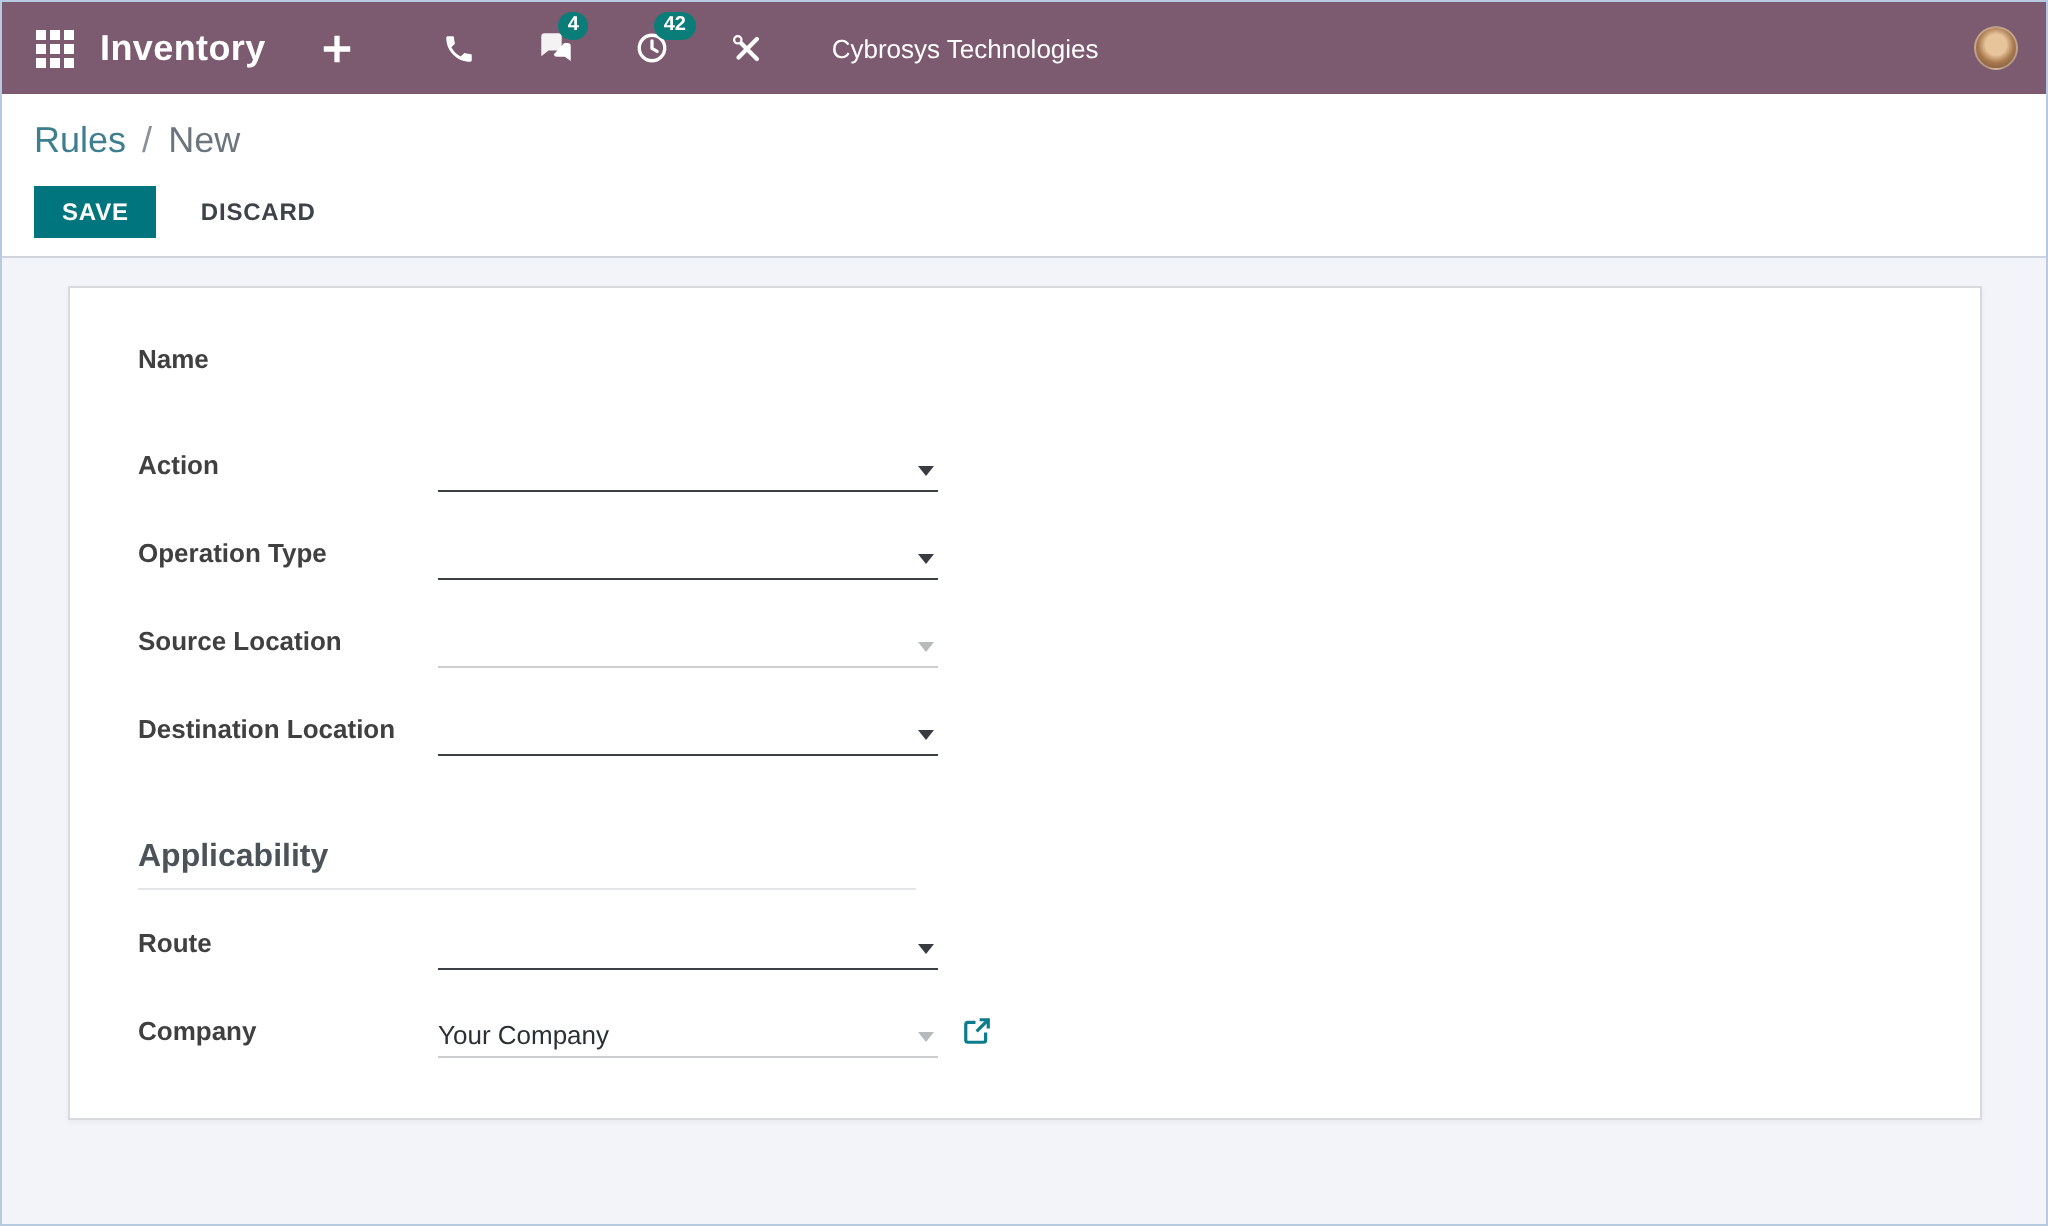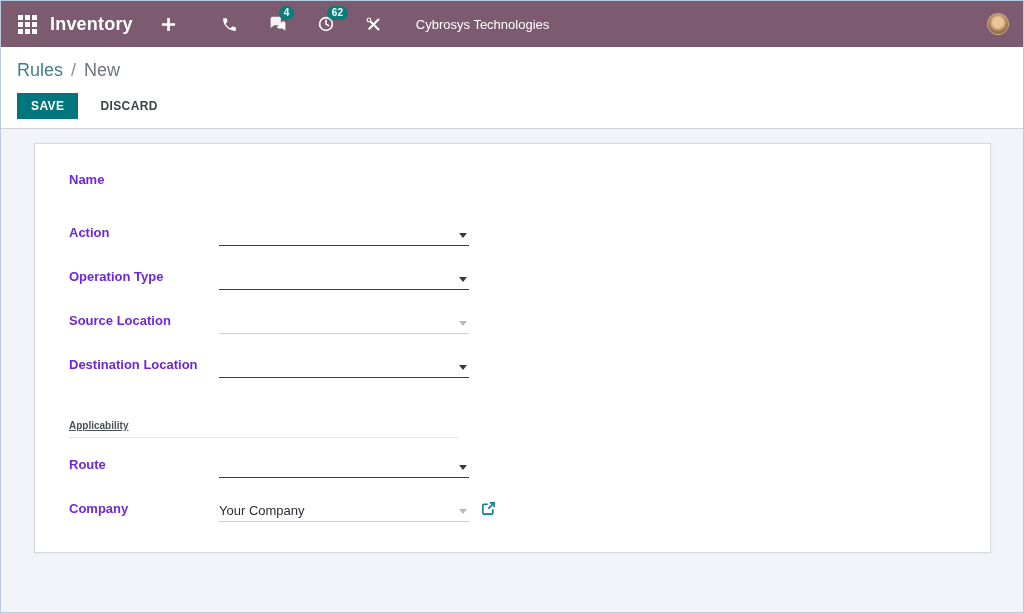--- a/index.html
+++ b/index.html
@@ -60,21 +60,21 @@
   }
 
   
   .content { flex:1 1 auto; padding:14px 32px 0 33px; }
   .sheet {
     background:#fff; border:1px solid #d8dade;
     box-shadow:0 1px 3px rgba(0,0,0,.05);
     min-height:372px; width:100%;
     padding:28px 40px 30px 34px;
   }
-  .field-label { font-size:13px; font-weight:600; color:#6d28d9; }
+  .field-label { font-size:13px; font-weight:600; color:#404040; }
 
   .name-group { width:641px; }
   .name-input { position:relative; height:38px; border-bottom:2px solid #00767e; cursor:text; }
   .text-cursor { position:absolute; left:1px; top:2px; width:1px; height:35px; background:#222; animation:blink 1.1s step-end infinite; }
   @keyframes blink { 50% { opacity:0; } }
   .lang-badge { position:absolute; right:3px; top:3px; font-size:12px; color:#00767e; cursor:pointer; }
 
   .fields-block { margin-top:31px; }
   .o-row { display:flex; align-items:flex-end; height:28px; }
   .o-row + .o-row { margin-top:16px; }
@@ -89,22 +89,22 @@
     position:absolute; right:2px; top:9px;
     width:0; height:0;
     border-left:4px solid transparent; border-right:4px solid transparent;
     border-top:5px solid #383c41;
   }
   .o-row.disabled .o-widget { border-bottom-color:#ccced2; cursor:default; }
   .o-row.disabled .o-widget .caret { border-top-color:#b7babd; }
 
   .section-head {
     margin-top:42px; width:389px;
-    font-size:10px; font-weight:600; color:#4c5358;
-    padding-bottom:6px; border-bottom:1px solid #e3e5e9;text-decoration:underline;
+    font-size:16px; font-weight:600; color:#4c5358;
+    padding-bottom:6px; border-bottom:1px solid #e3e5e9;
   }
   .group2 { margin-top:12px; }
   .ext-link { margin-left:12px; align-self:center; display:flex; cursor:pointer; }
 
   svg { display:block; }
 </style>
 </head>
 <body>
 
 <div class="navbar">
@@ -142,21 +142,21 @@
         <path fill="#fff" d="M3 2h10.5a2 2 0 0 1 2 2v6.5a2 2 0 0 1-2 2H7.5L3 16V4a2 2 0 0 1 2-2z" opacity=".92"></path>
         <path fill="#fff" d="M17 8h2a2 2 0 0 1 2 2v9l-3.6-2.6H12.5a2 2 0 0 1-1.9-1.4z"></path>
       </svg>
       <span class="badge">4</span>
     </div>
     <div class="tray-icon">
       <svg width="18" height="18" viewBox="0 0 24 24">
         <circle cx="12" cy="12" r="8.5" stroke="#fff" stroke-width="2.2" fill="none"></circle>
         <path d="M12 7.2v5l3.4 2" stroke="#fff" stroke-width="2.2" fill="none" stroke-linecap="round"></path>
       </svg>
-      <span class="badge">62</span>
+      <span class="badge">42</span>
     </div>
     <div class="tray-icon">
       <svg width="17" height="17" viewBox="0 0 24 24">
         <g stroke="#fff" stroke-width="3" stroke-linecap="round">
           <line x1="6" y1="6" x2="19" y2="19"></line>
           <line x1="19" y1="5" x2="6" y2="18"></line>
         </g>
         <circle cx="5.5" cy="5.5" r="2.6" fill="#7c5a6f" stroke="#fff" stroke-width="1.6"></circle>
       </svg>
     </div>

